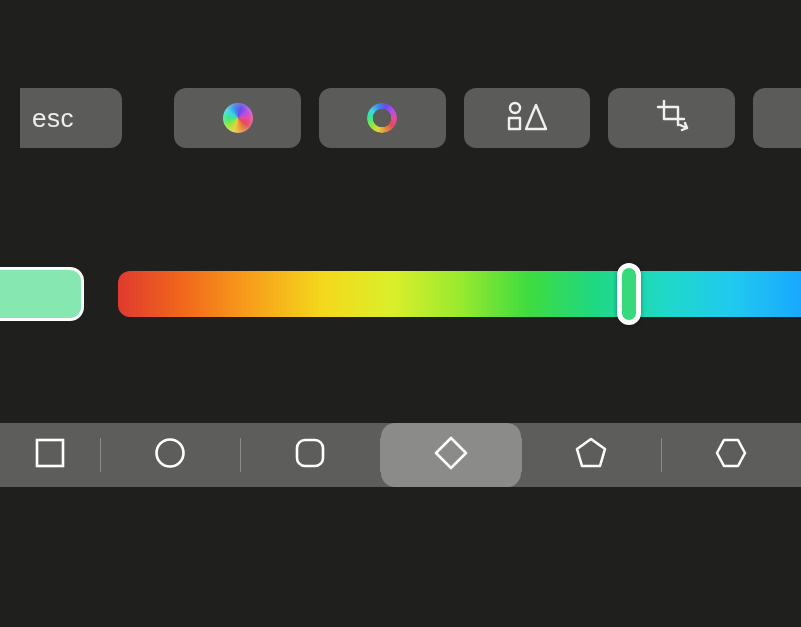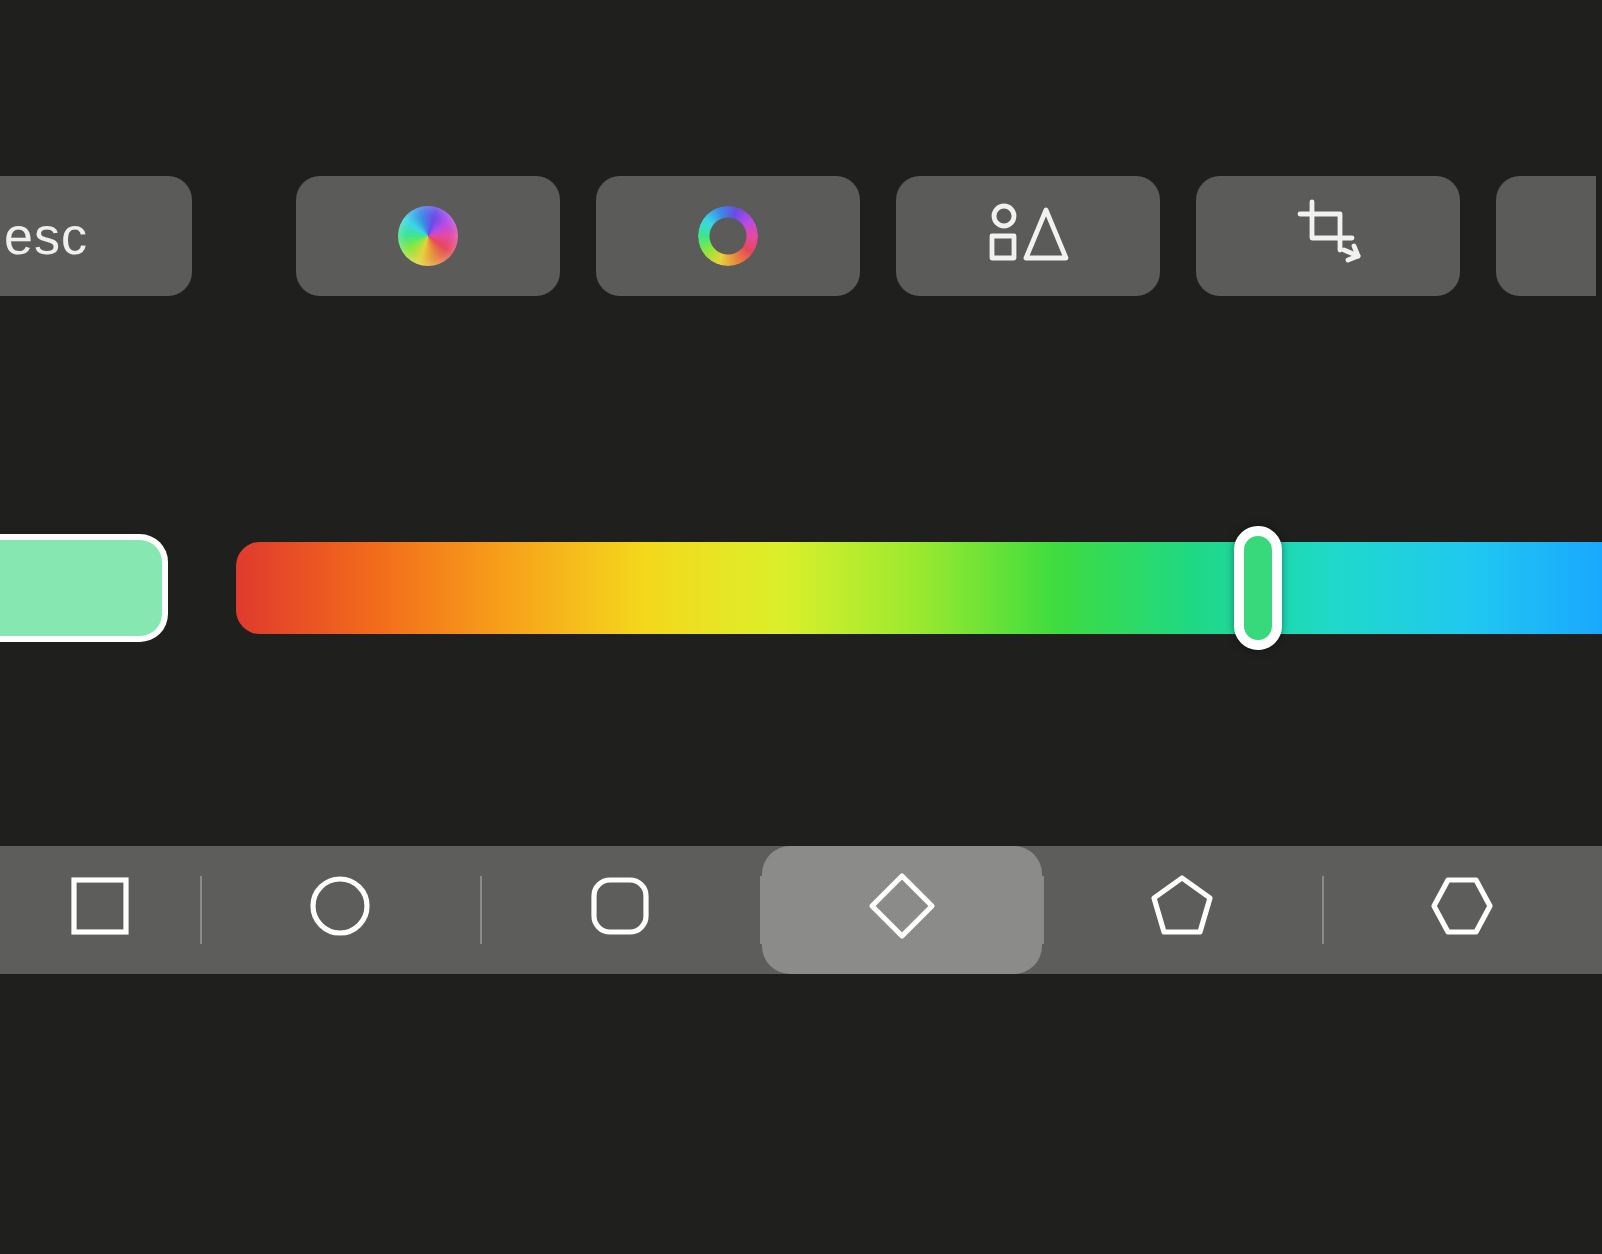--- a/index.html
+++ b/index.html
@@ -14,20 +14,21 @@
   }
   
   .top-strip {
     position: absolute;
     top: 88px;
     left: 0;
     right: 0;
     height: 60px;
     display: flex;
     align-items: flex-end;
+    padding-left: 30px;
   }
   .tb-btn {
     height: 60px;
     background: #5b5b59;
     border-radius: 12px;
     display: flex;
     align-items: center;
     justify-content: center;
     box-sizing: border-box;
   }

